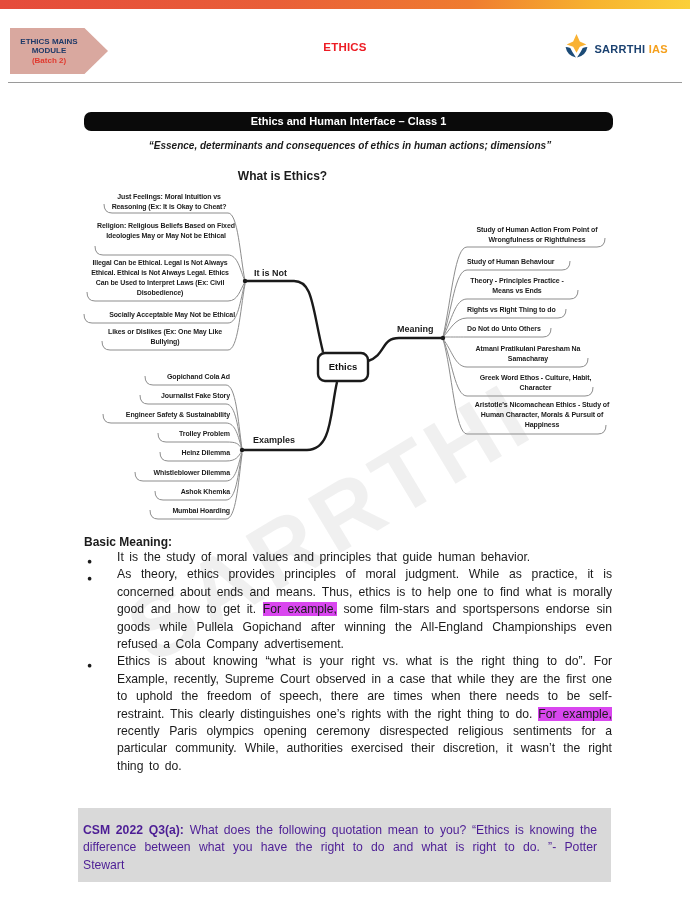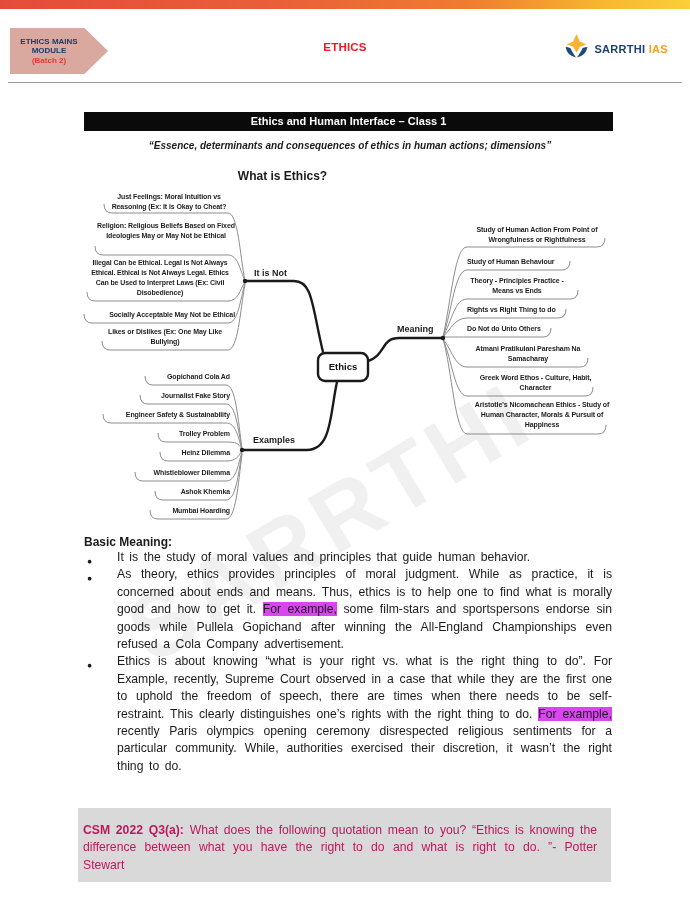--- a/index.html
+++ b/index.html
@@ -18,21 +18,21 @@
   .subject-title { position:absolute; top:41px; left:0; width:690px; text-align:center;
     font-size:11.5px; font-weight:bold; color:#ed1c24; letter-spacing:.2px; }
   .logo { position:absolute; top:33px; right:22px; display:flex; align-items:center; gap:4px; }
   .logo-text { font-size:11px; font-weight:bold; letter-spacing:.3px; }
   .logo-text .ln { color:#1b4170; }
   .logo-text .lo { color:#f5a01d; }
   .hdr-divider { position:absolute; top:82px; left:8px; width:674px; border-top:1px solid #9a9a9a; }
 
   
   .class-bar { position:absolute; left:84px; top:112px; width:529px; height:19px; background:#0a0a0a;
-    color:#fff; font-size:11px; font-weight:bold; text-align:center; line-height:19px; }
+    color:#fff; font-size:11px; font-weight:bold; text-align:center; line-height:19px;border-radius:7px; }
   .quote { position:absolute; left:5px; top:140px; width:690px; text-align:center;
     font-size:10px; font-weight:bold; font-style:italic; color:#1b1b1b; }
   .what-is { position:absolute; left:0; top:169px; width:565px; text-align:center;
     font-size:12px; font-weight:bold; color:#1b1b1b; }
 
   
   .watermark { position:absolute; left:10px; top:470px; width:640px; text-align:center;
     font-size:92px; font-weight:bold; letter-spacing:6px; color:rgba(120,120,120,0.11);
     transform:rotate(-31deg); transform-origin:center; pointer-events:none; }
 
@@ -51,21 +51,21 @@
   .content h3 { font-size:12px; font-weight:bold; }
   .bullets { list-style:none; }
   .bullets li { position:relative; padding-left:33px; font-size:12.2px; line-height:17.4px;
     text-align:justify; word-spacing:2.2px; }
   .bullets li::before { content:"●"; position:absolute; left:3px; top:4px; font-size:8.5px; }
   .hl { background:#d946ef; }
   .hl:empty { display:none; }
 
   .question-box { position:absolute; left:78px; top:808px; width:533px; min-height:53px;
     background:#d9d9d9; padding:14px 14px 8px 5px; font-size:12.2px; line-height:17.4px;
-    text-align:justify; word-spacing:2.2px; color:#be185d; }
+    text-align:justify; word-spacing:2.2px; color:#4c1d95; }
   .question-box b { font-weight:bold; }
 </style>
 </head>
 <body>
 
 <div class="page">
 
   <div class="topbar"></div>
 
   <div class="badge">

